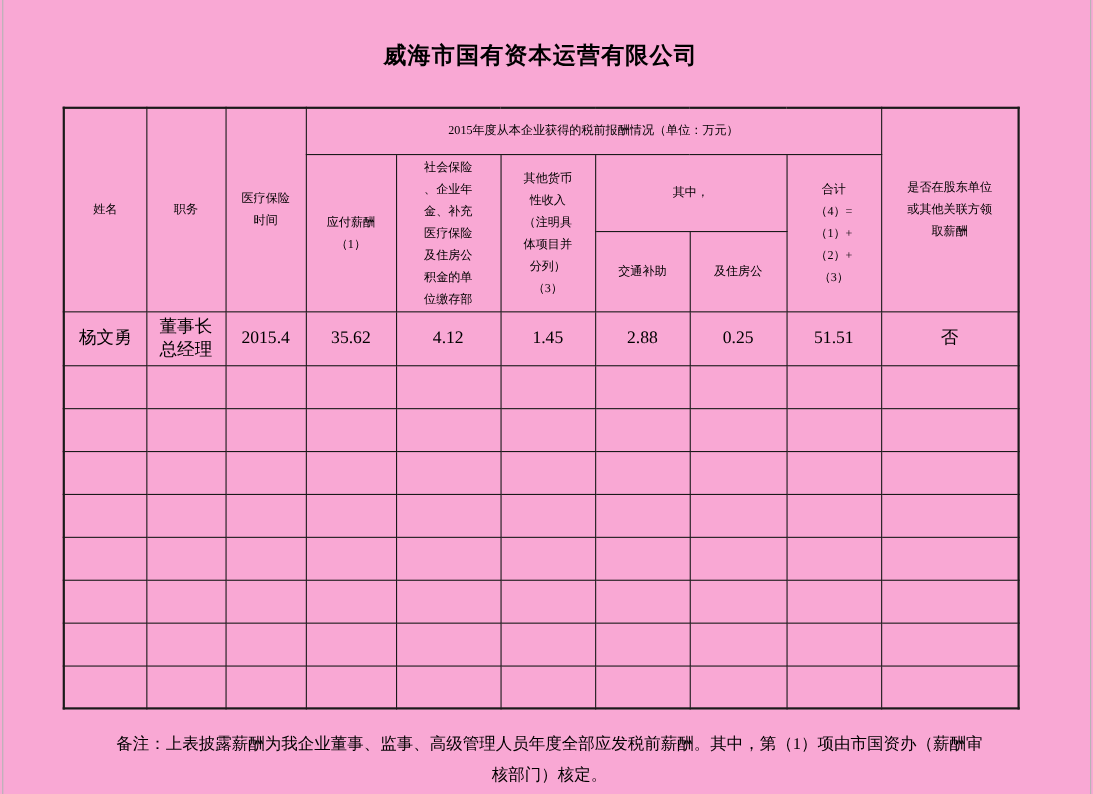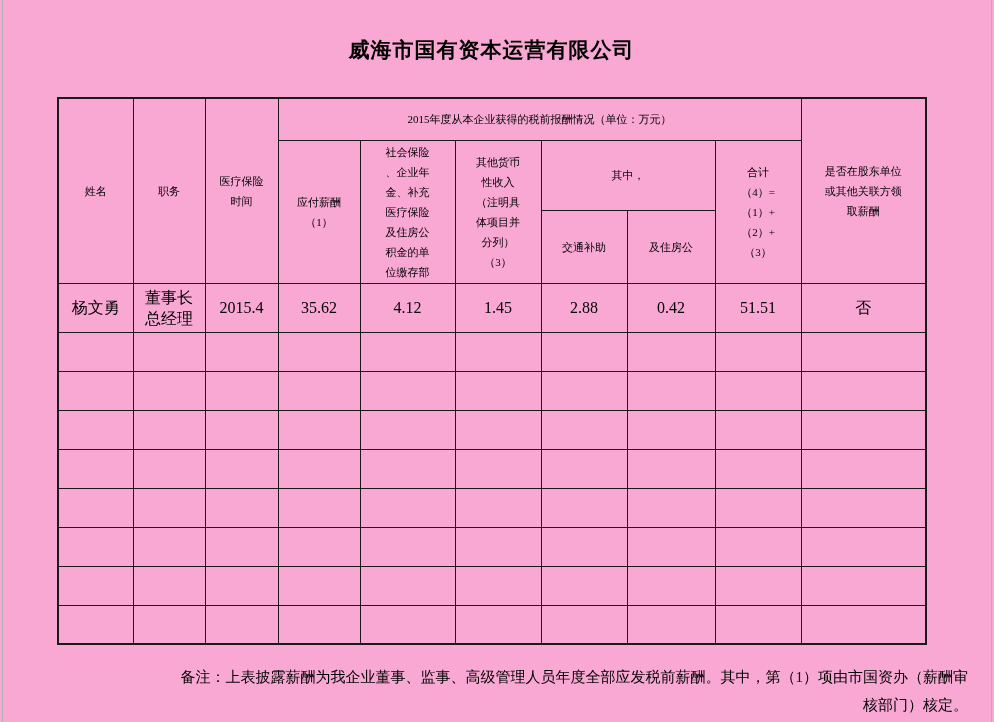--- a/index.html
+++ b/index.html
@@ -67,22 +67,21 @@
   tr.empty-row { height: 39px; }
 
   .note {
     position: absolute;
     left: 57px;
     top: 663px;
     width: 885px;
     font-size: 15px;
     line-height: 28px;
     white-space: pre-line;
-    text-align: right;
-    margin-left: 26px;
+    text-align: center;
   }
 </style>
 </head>
 <body>
 
 <div class="page">
 
   <div class="edge-line left"></div>
   <div class="edge-line right"></div>
 
@@ -145,21 +144,21 @@
     <tbody>
       <tr class="data-row">
         <td>杨文勇</td>
         <td>董事长
 总经理</td>
         <td>2015.4</td>
         <td>35.62</td>
         <td>4.12</td>
         <td>1.45</td>
         <td>2.88</td>
-        <td>0.42</td>
+        <td>0.25</td>
         <td>51.51</td>
         <td>否</td>
       </tr>
 
     <tr class="empty-row">
           <td></td>
           <td></td>
           <td></td>
           <td></td>
           <td></td>

